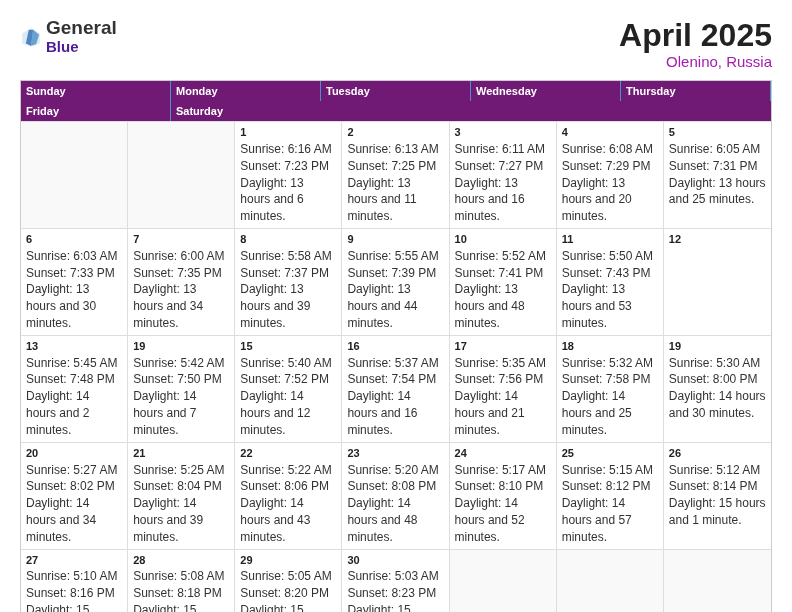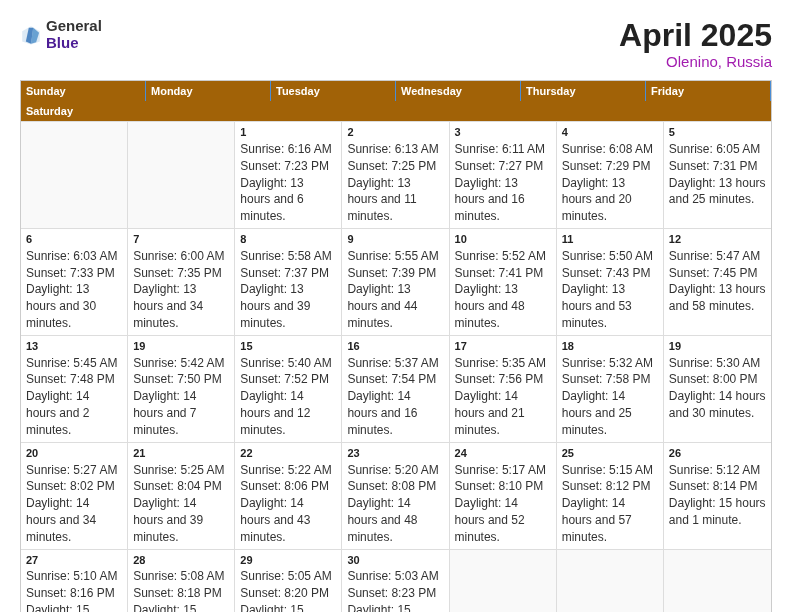--- a/index.html
+++ b/index.html
@@ -27,21 +27,21 @@
       display: flex;
       align-items: center;
       gap: 4px;
     }
     .logo-text {
       display: flex;
       flex-direction: column;
       line-height: 1.1;
     }
     .logo-general {
-      font-size: 15px;
+      font-size: 19px;
       font-weight: bold;
       color: #333;
     }
     .logo-blue {
       font-size: 15px;
       font-weight: bold;
       color: #4c1d95;
     }
     .logo-icon {
       width: 22px;
@@ -61,22 +61,22 @@
       color: #a21caf;
     }
     .calendar {
       flex: 1;
       display: flex;
       flex-direction: column;
       border: 1px solid #ccc;
     }
     .cal-header-row {
       display: grid;
-      grid-template-columns: repeat(6, 1fr);
-      background: #a16207;
+      grid-template-columns: repeat(5, 1fr);
+      background: #701a75;
     }
     .cal-header-cell {
       color: #fff;
       font-size: 11px;
       font-weight: bold;
       padding: 4px 5px;
       text-align: left;
       border-right: 1px solid #4a8dd5;
     }
     .cal-header-cell:last-child { border-right: none; }
@@ -178,23 +178,21 @@
 Daylight: 13 hours and 39 minutes.</span></div>
           <div class="cal-cell"><span class="cal-day-num">9</span><span class="cal-cell-text" style="white-space: pre-line;">Sunrise: 5:55 AM
 Sunset: 7:39 PM
 Daylight: 13 hours and 44 minutes.</span></div>
           <div class="cal-cell"><span class="cal-day-num">10</span><span class="cal-cell-text" style="white-space: pre-line;">Sunrise: 5:52 AM
 Sunset: 7:41 PM
 Daylight: 13 hours and 48 minutes.</span></div>
           <div class="cal-cell"><span class="cal-day-num">11</span><span class="cal-cell-text" style="white-space: pre-line;">Sunrise: 5:50 AM
 Sunset: 7:43 PM
 Daylight: 13 hours and 53 minutes.</span></div>
-          <div class="cal-cell"><span class="cal-day-num">12</span><span class="cal-cell-text" style="white-space: pre-line;">Sunrise: 5:47 AM
-Sunset: 7:45 PM
-Daylight: 13 hours and 58 minutes.</span></div>
+          <div class="cal-cell"><span class="cal-day-num">12</span></div>
         </div>
         <div class="cal-row">
           <div class="cal-cell"><span class="cal-day-num">13</span><span class="cal-cell-text" style="white-space: pre-line;">Sunrise: 5:45 AM
 Sunset: 7:48 PM
 Daylight: 14 hours and 2 minutes.</span></div>
           <div class="cal-cell"><span class="cal-day-num">19</span><span class="cal-cell-text" style="white-space: pre-line;">Sunrise: 5:42 AM
 Sunset: 7:50 PM
 Daylight: 14 hours and 7 minutes.</span></div>
           <div class="cal-cell"><span class="cal-day-num">15</span><span class="cal-cell-text" style="white-space: pre-line;">Sunrise: 5:40 AM
 Sunset: 7:52 PM

